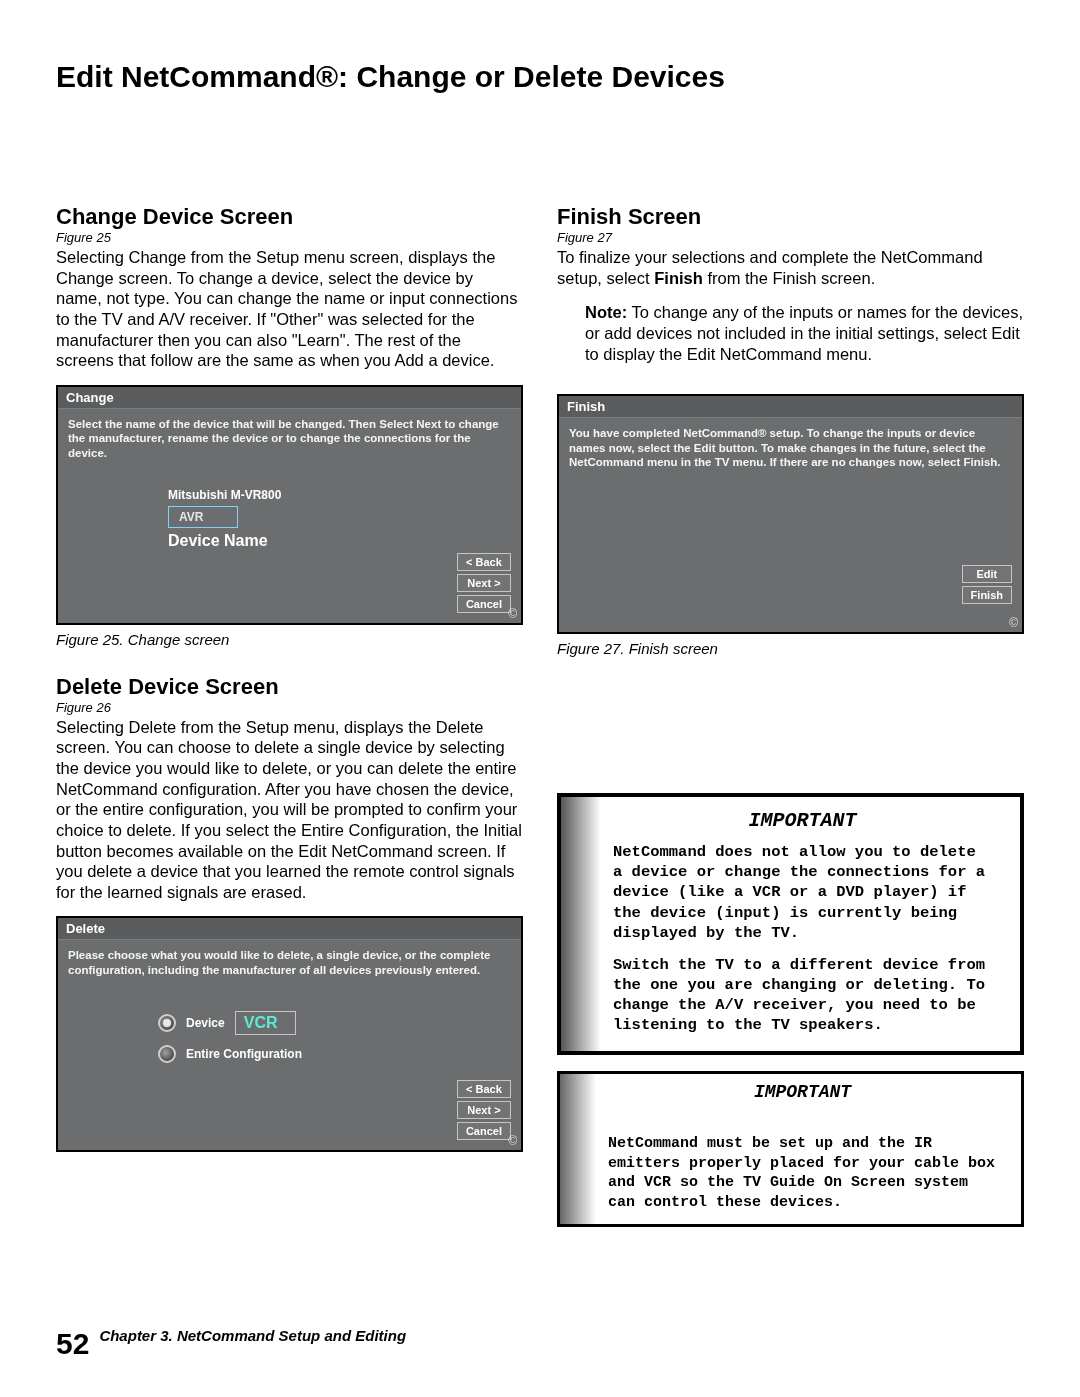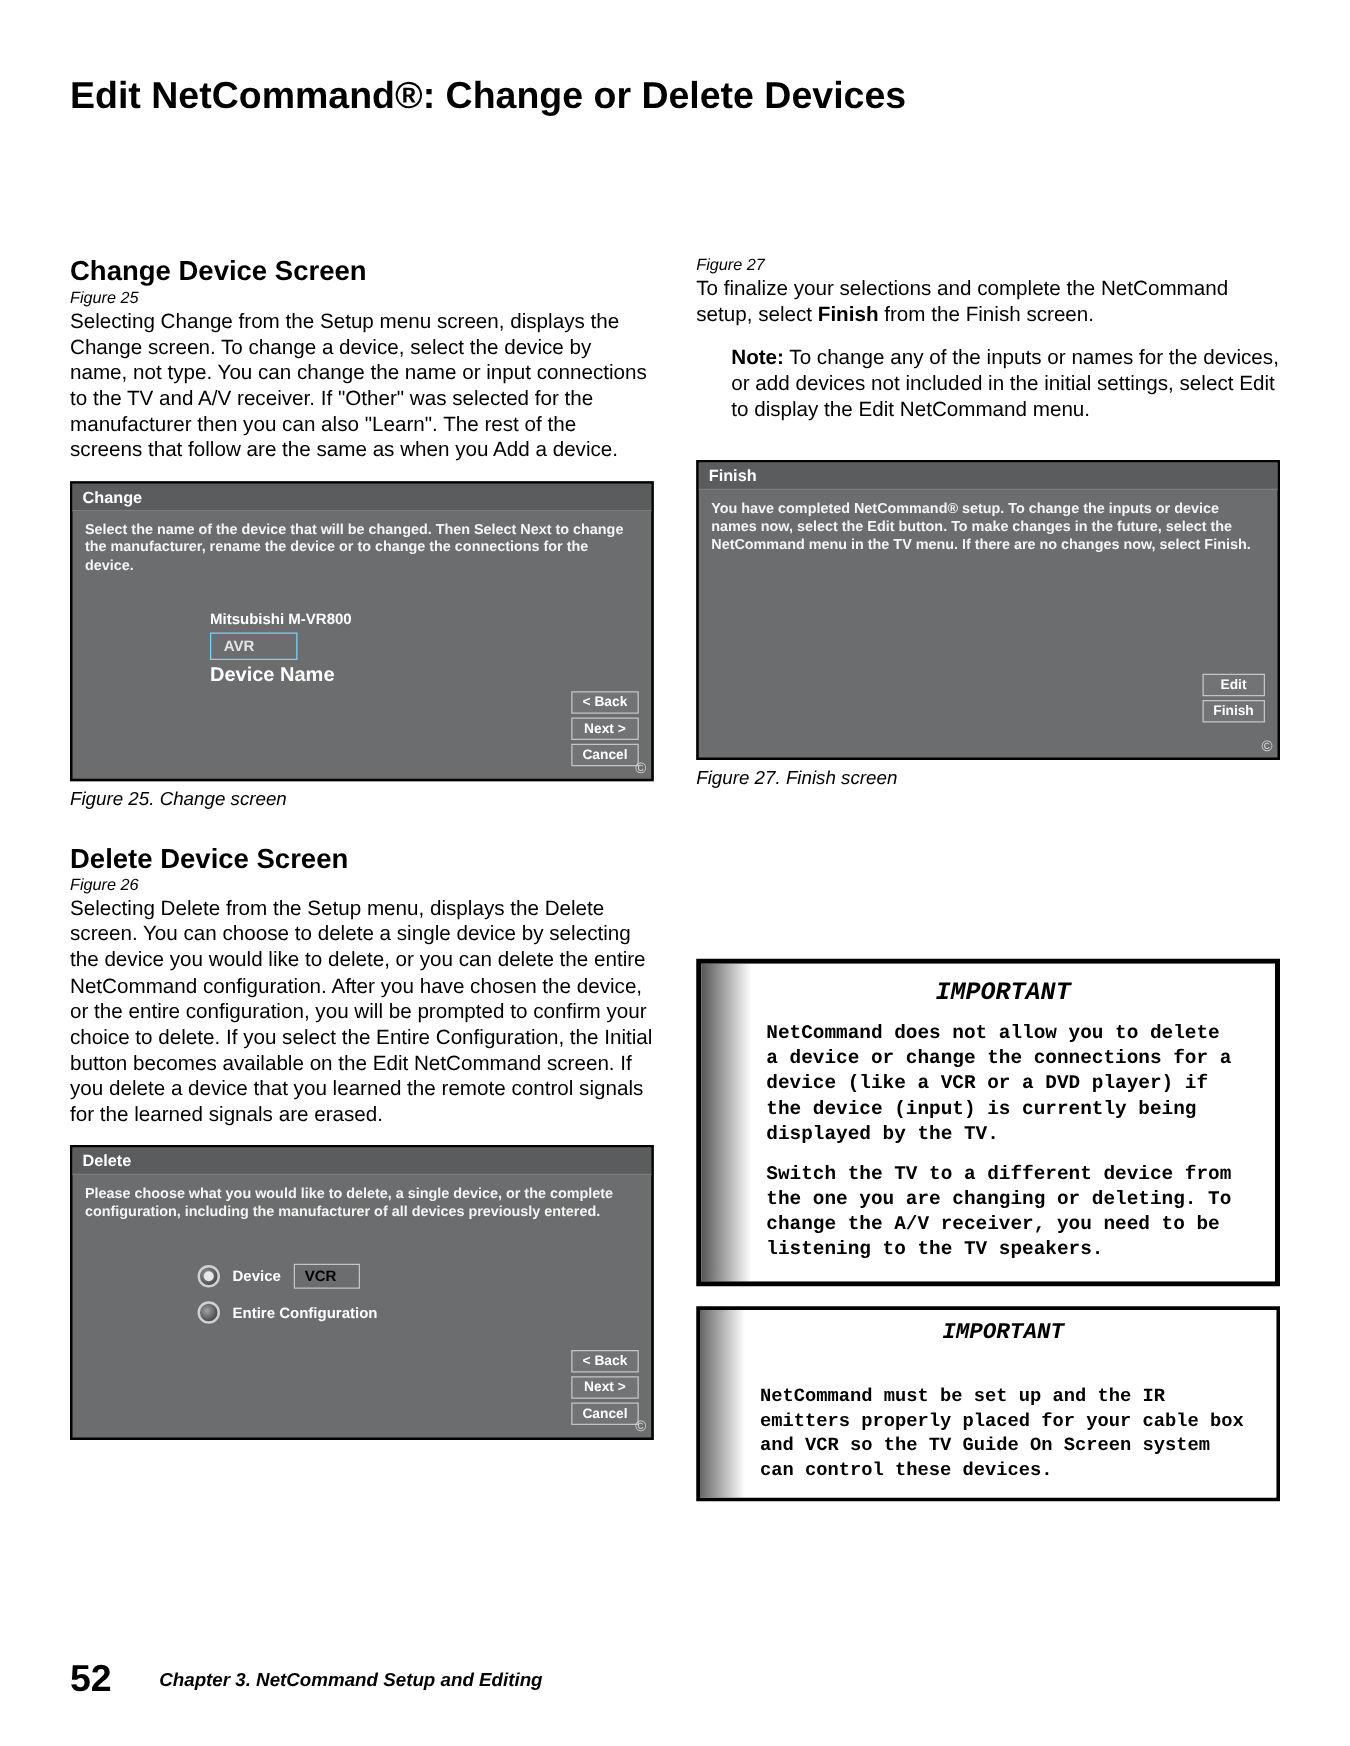--- a/index.html
+++ b/index.html
@@ -136,23 +136,23 @@
     content: "";
     position: absolute;
     top: 3px; left: 3px; right: 3px; bottom: 3px;
     border-radius: 50%;
     background: #e8e8e8;
   }
   .ss-radio-label { color:#fff; font-weight:bold; font-size:12px; }
   .ss-select {
     border: 1px solid #c5c5c5;
     background: #6b6d6e;
-    color:#000000;
-    font-weight: bold;
-    font-size:12px;
+    color:#5eead4;
+    font-weight: bold;
+    font-size:16px;
     padding: 2px 18px 2px 8px;
     position: relative;
   }
   .ss-corner {
     position: absolute;
     right: 4px;
     bottom: 2px;
     font-size: 12px;
     color: #ddd;
   }
@@ -197,22 +197,22 @@
   .important-box.thin .important-text {
     font-size: 15px;
     font-weight: bold;
     margin-top: 32px;
   }
   .footer {
     position: absolute;
     bottom: 36px;
     left: 56px;
     display: flex;
-    align-items: center;
-    gap: 38px;
+    align-items: flex-start;
+    gap: 10px;
   }
   .page-num {
     font-size: 30px;
     font-weight: bold;
   }
   .chap {
     font-style: italic;
     font-weight: bold;
     font-size: 15px;
   }
@@ -273,20 +273,21 @@
         <span class="ss-btn">&lt; Back</span>
         <span class="ss-btn">Next &gt;</span>
         <span class="ss-btn">Cancel</span>
       </div>
       <div class="ss-corner">©</div>
     </div>
   </div>
 
   <div class="col">
 
+    <div class="section-heading">Finish Screen</div>
     <div class="fig-ref">Figure 27</div>
     <div class="body-text">
       <span>To finalize your selections and complete the NetCommand setup, select </span><b>Finish</b><span> from the Finish screen.</span>
     </div>
     <div class="note-block">
       <b>Note:</b><span>  To change any of the inputs or names for the devices, or add devices not included in the initial settings, select Edit to display the Edit NetCommand menu.</span>
     </div>
 
     <div class="screenshot" style="height:240px;">
       <div class="ss-titlebar">Finish</div>

